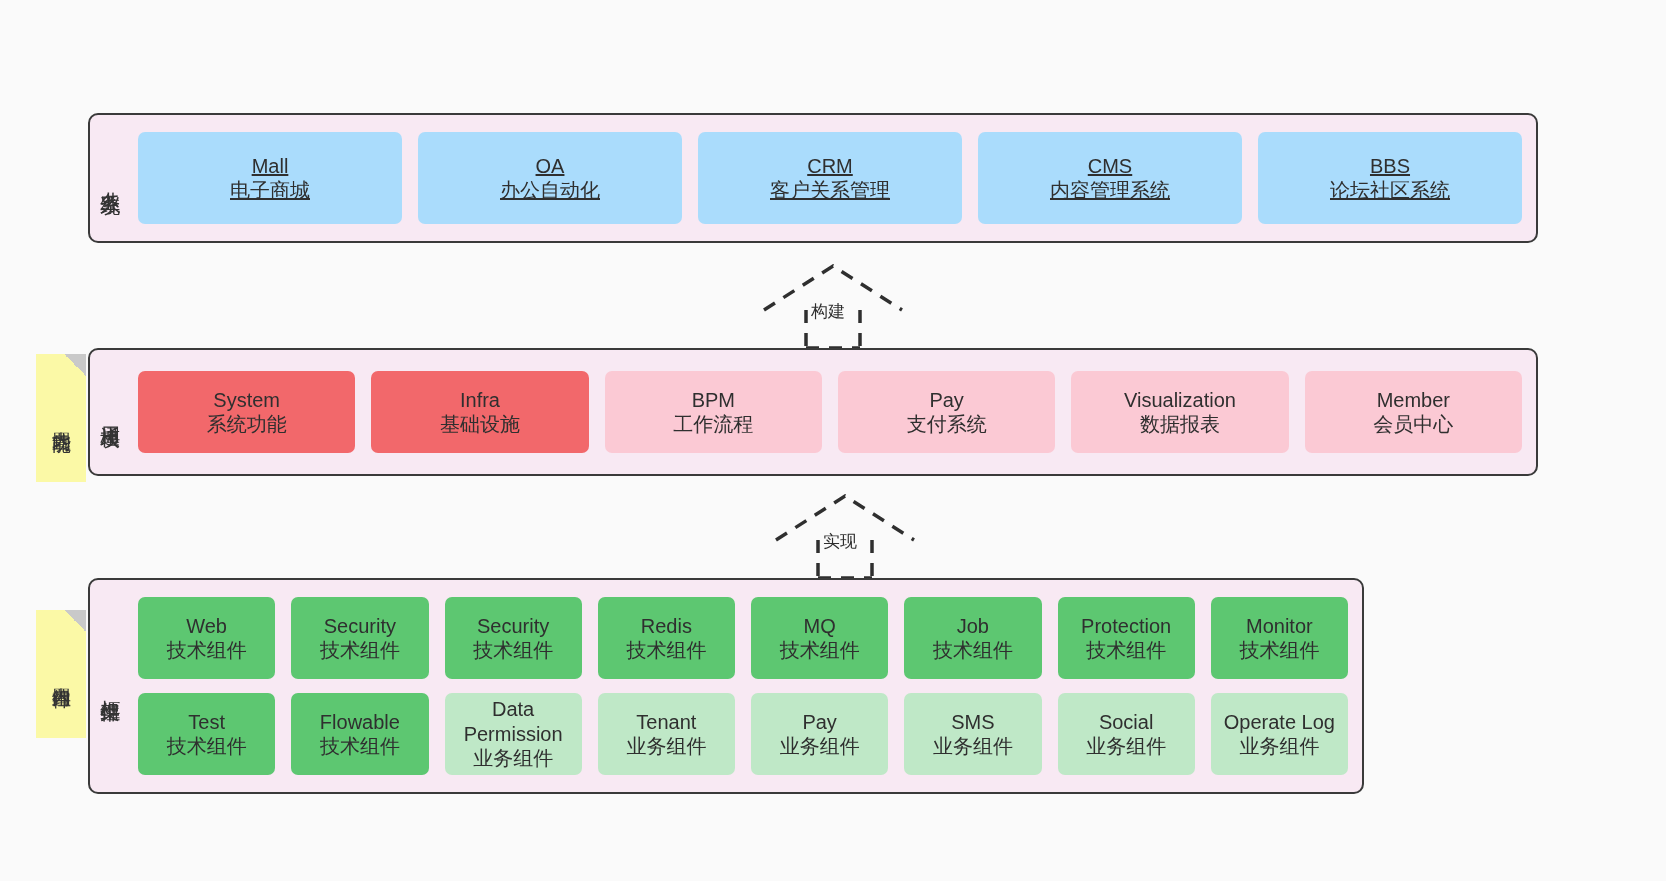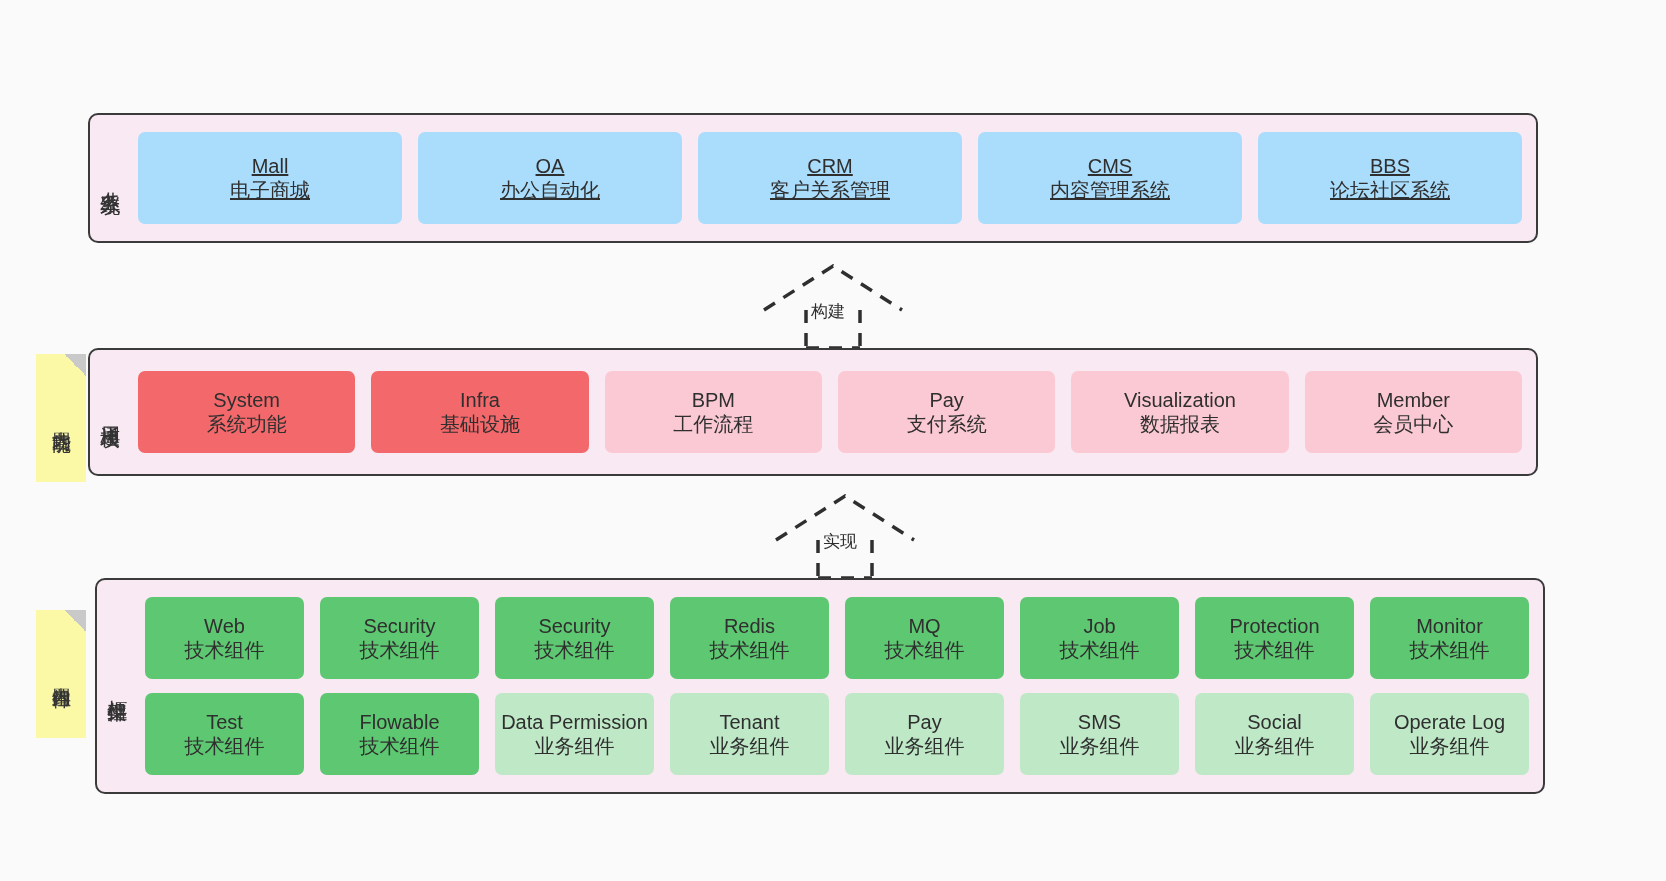--- a/index.html
+++ b/index.html
@@ -200,21 +200,21 @@
       <path d="M48 48 L48 86 M102 48 L102 86 M48 86 L102 86" fill="none" stroke="#2f2f2f" stroke-width="3.5" stroke-dasharray="13 10"></path>
     </svg>
     <span class="uml-label" style="left:53px;top:38px;text-align:right;">实现</span>
   </div>
 
   <div class="note" style="left:36px;top:610px;width:50px;height:128px;">
     <span class="fold"></span>
     <span class="note-label">内置组件</span>
   </div>
 
-  <div class="layer" style="left:88px;top:578px;width:1450px;height:216px;margin-left:7px;">
+  <div class="layer" style="left:88px;top:578px;width:1276px;height:216px;">
     <div class="layer-title">框架组件</div>
     <div class="layer-body two-rows">
 
       <div class="grid-row">
         <div class="card h-fw c-green">
           <span class="en">Web</span>
           <span class="cn">技术组件</span>
         </div>
         <div class="card h-fw c-green">
           <span class="en">Security</span>

